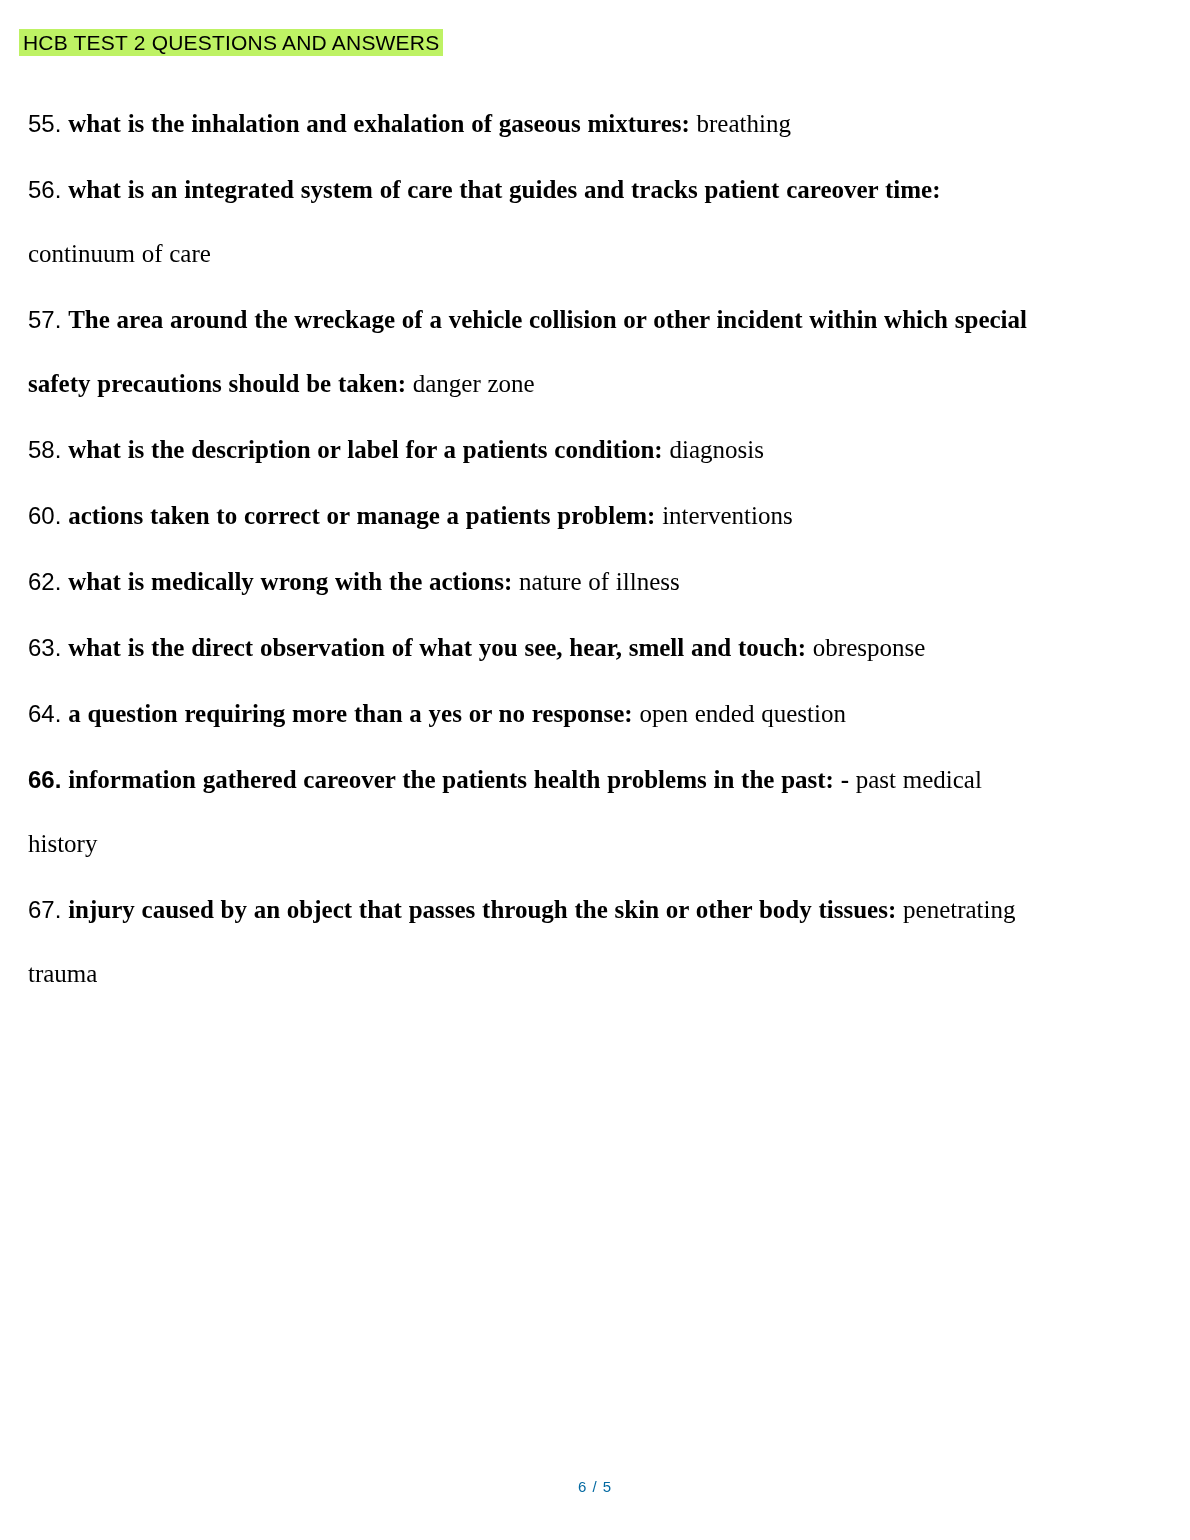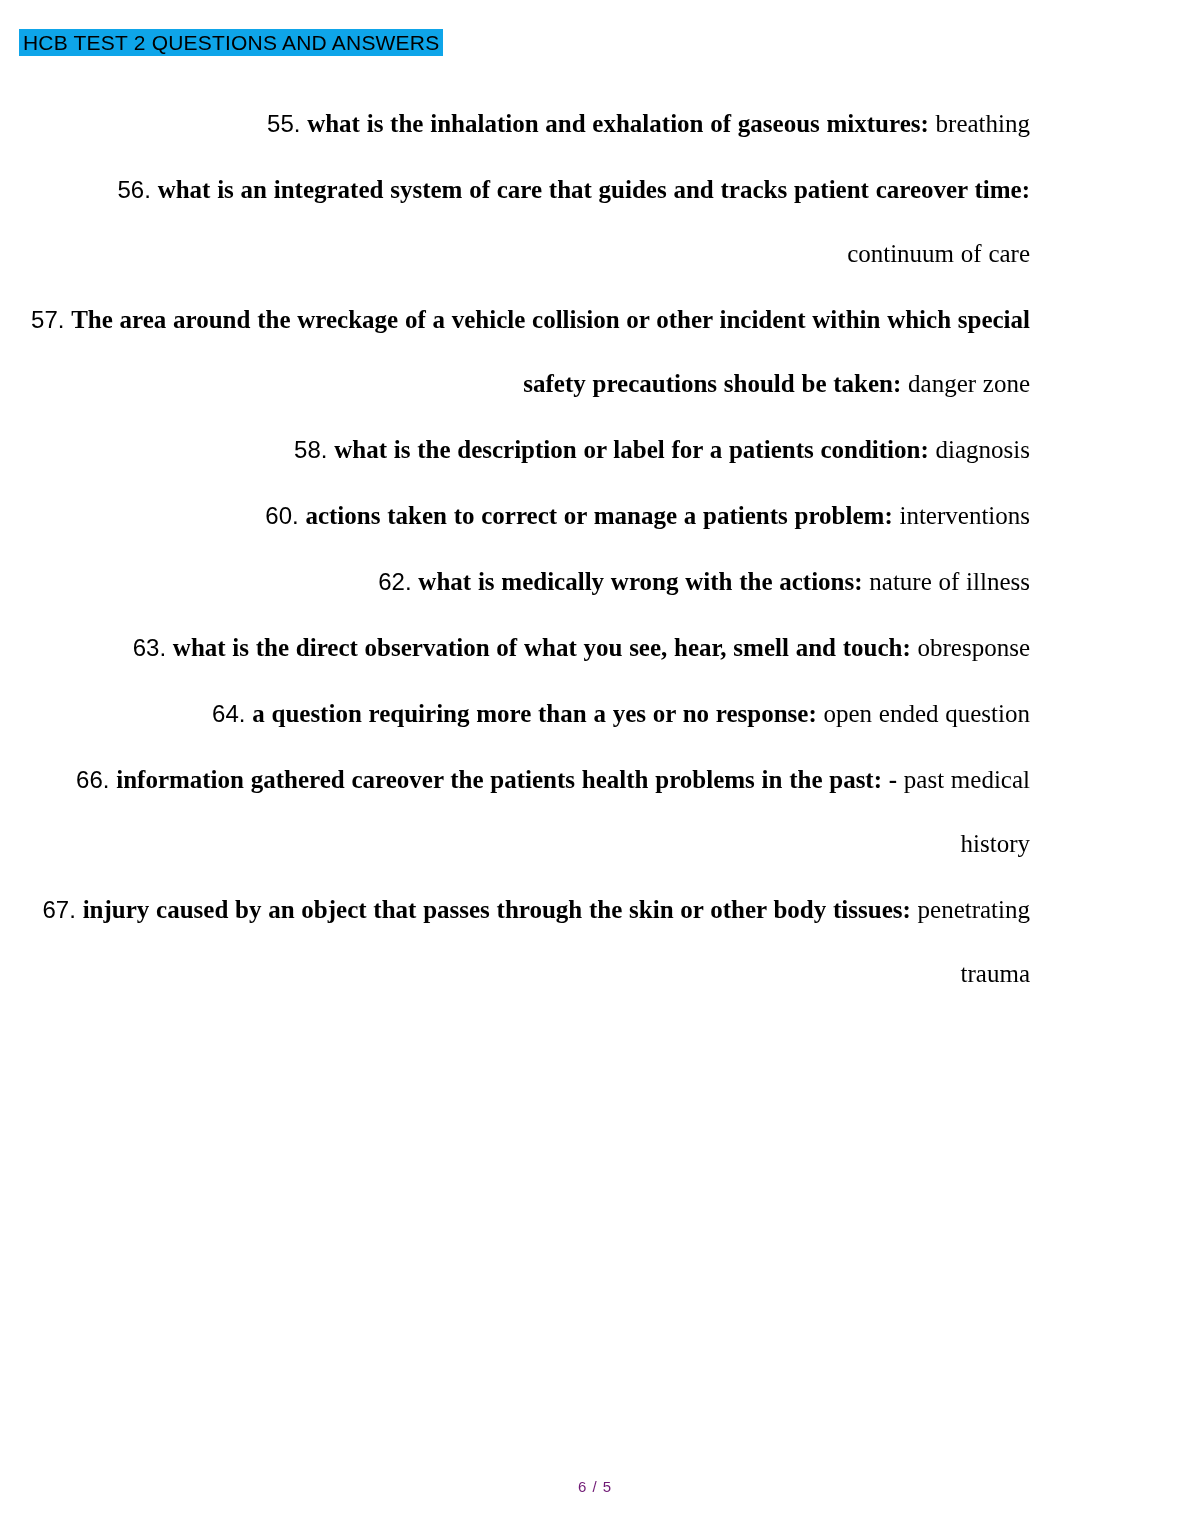--- a/index.html
+++ b/index.html
@@ -27,60 +27,59 @@
     line-height: 27px;
     padding: 0 4px;
     letter-spacing: 0.2px;
   }
   .qa-list {
     margin: 36px 0 0 28px;
     width: 1002px;
     font-family: "Liberation Serif", serif;
     font-size: 25px;
     hyphens: manual;
-    text-align: right;
     -webkit-hyphens: manual;
   }
   .qa-item {
     margin: 0 0 2px 0;
     line-height: 64px;
     word-spacing: 0.5px;
   }
   .num {
     font-family: "Liberation Sans", sans-serif;
     font-size: 24px;
     font-weight: 400;
   }
   .num.bold {
-    font-weight: 400;
+    font-weight: 700;
   }
   .question {
     font-weight: 700;
   }
   .answer {
     font-weight: 400;
   }
   .footer {
     position: absolute;
     left: 0;
     right: 0;
     top: 1478px;
     text-align: center;
     font-family: "Liberation Sans", sans-serif;
     font-size: 15px;
-    color: #701a75;
+    color: #0369a1;
     letter-spacing: 1px;
   }
 </style>
 </head>
 <body>
 
 <div class="page">
   <div class="header-row">
-    <span class="header-highlight" style="background: #0ea5e9;">HCB TEST 2 QUESTIONS AND ANSWERS</span>
+    <span class="header-highlight" style="background: #bef264;">HCB TEST 2 QUESTIONS AND ANSWERS</span>
   </div>
 
   <div class="qa-list" id="qa-list">
   <p class="qa-item"><span class="num">55.</span> <span class="question">what is the inhalation and exhalation of gaseous mixtures:</span> <span class="answer">breathing</span></p>
 
   <p class="qa-item"><span class="num">56.</span> <span class="question">what is an integrated system of care that guides and tracks patient careover time:</span> <span class="answer">continuum of care</span></p>
 
   <p class="qa-item"><span class="num">57.</span> <span class="question">The area around the wreckage of a vehicle collision or other incident within which special safety precautions should be taken:</span> <span class="answer">danger zone</span></p>
 
   <p class="qa-item"><span class="num">58.</span> <span class="question">what is the description or label for a patients condition:</span> <span class="answer">diagnosis</span></p>

